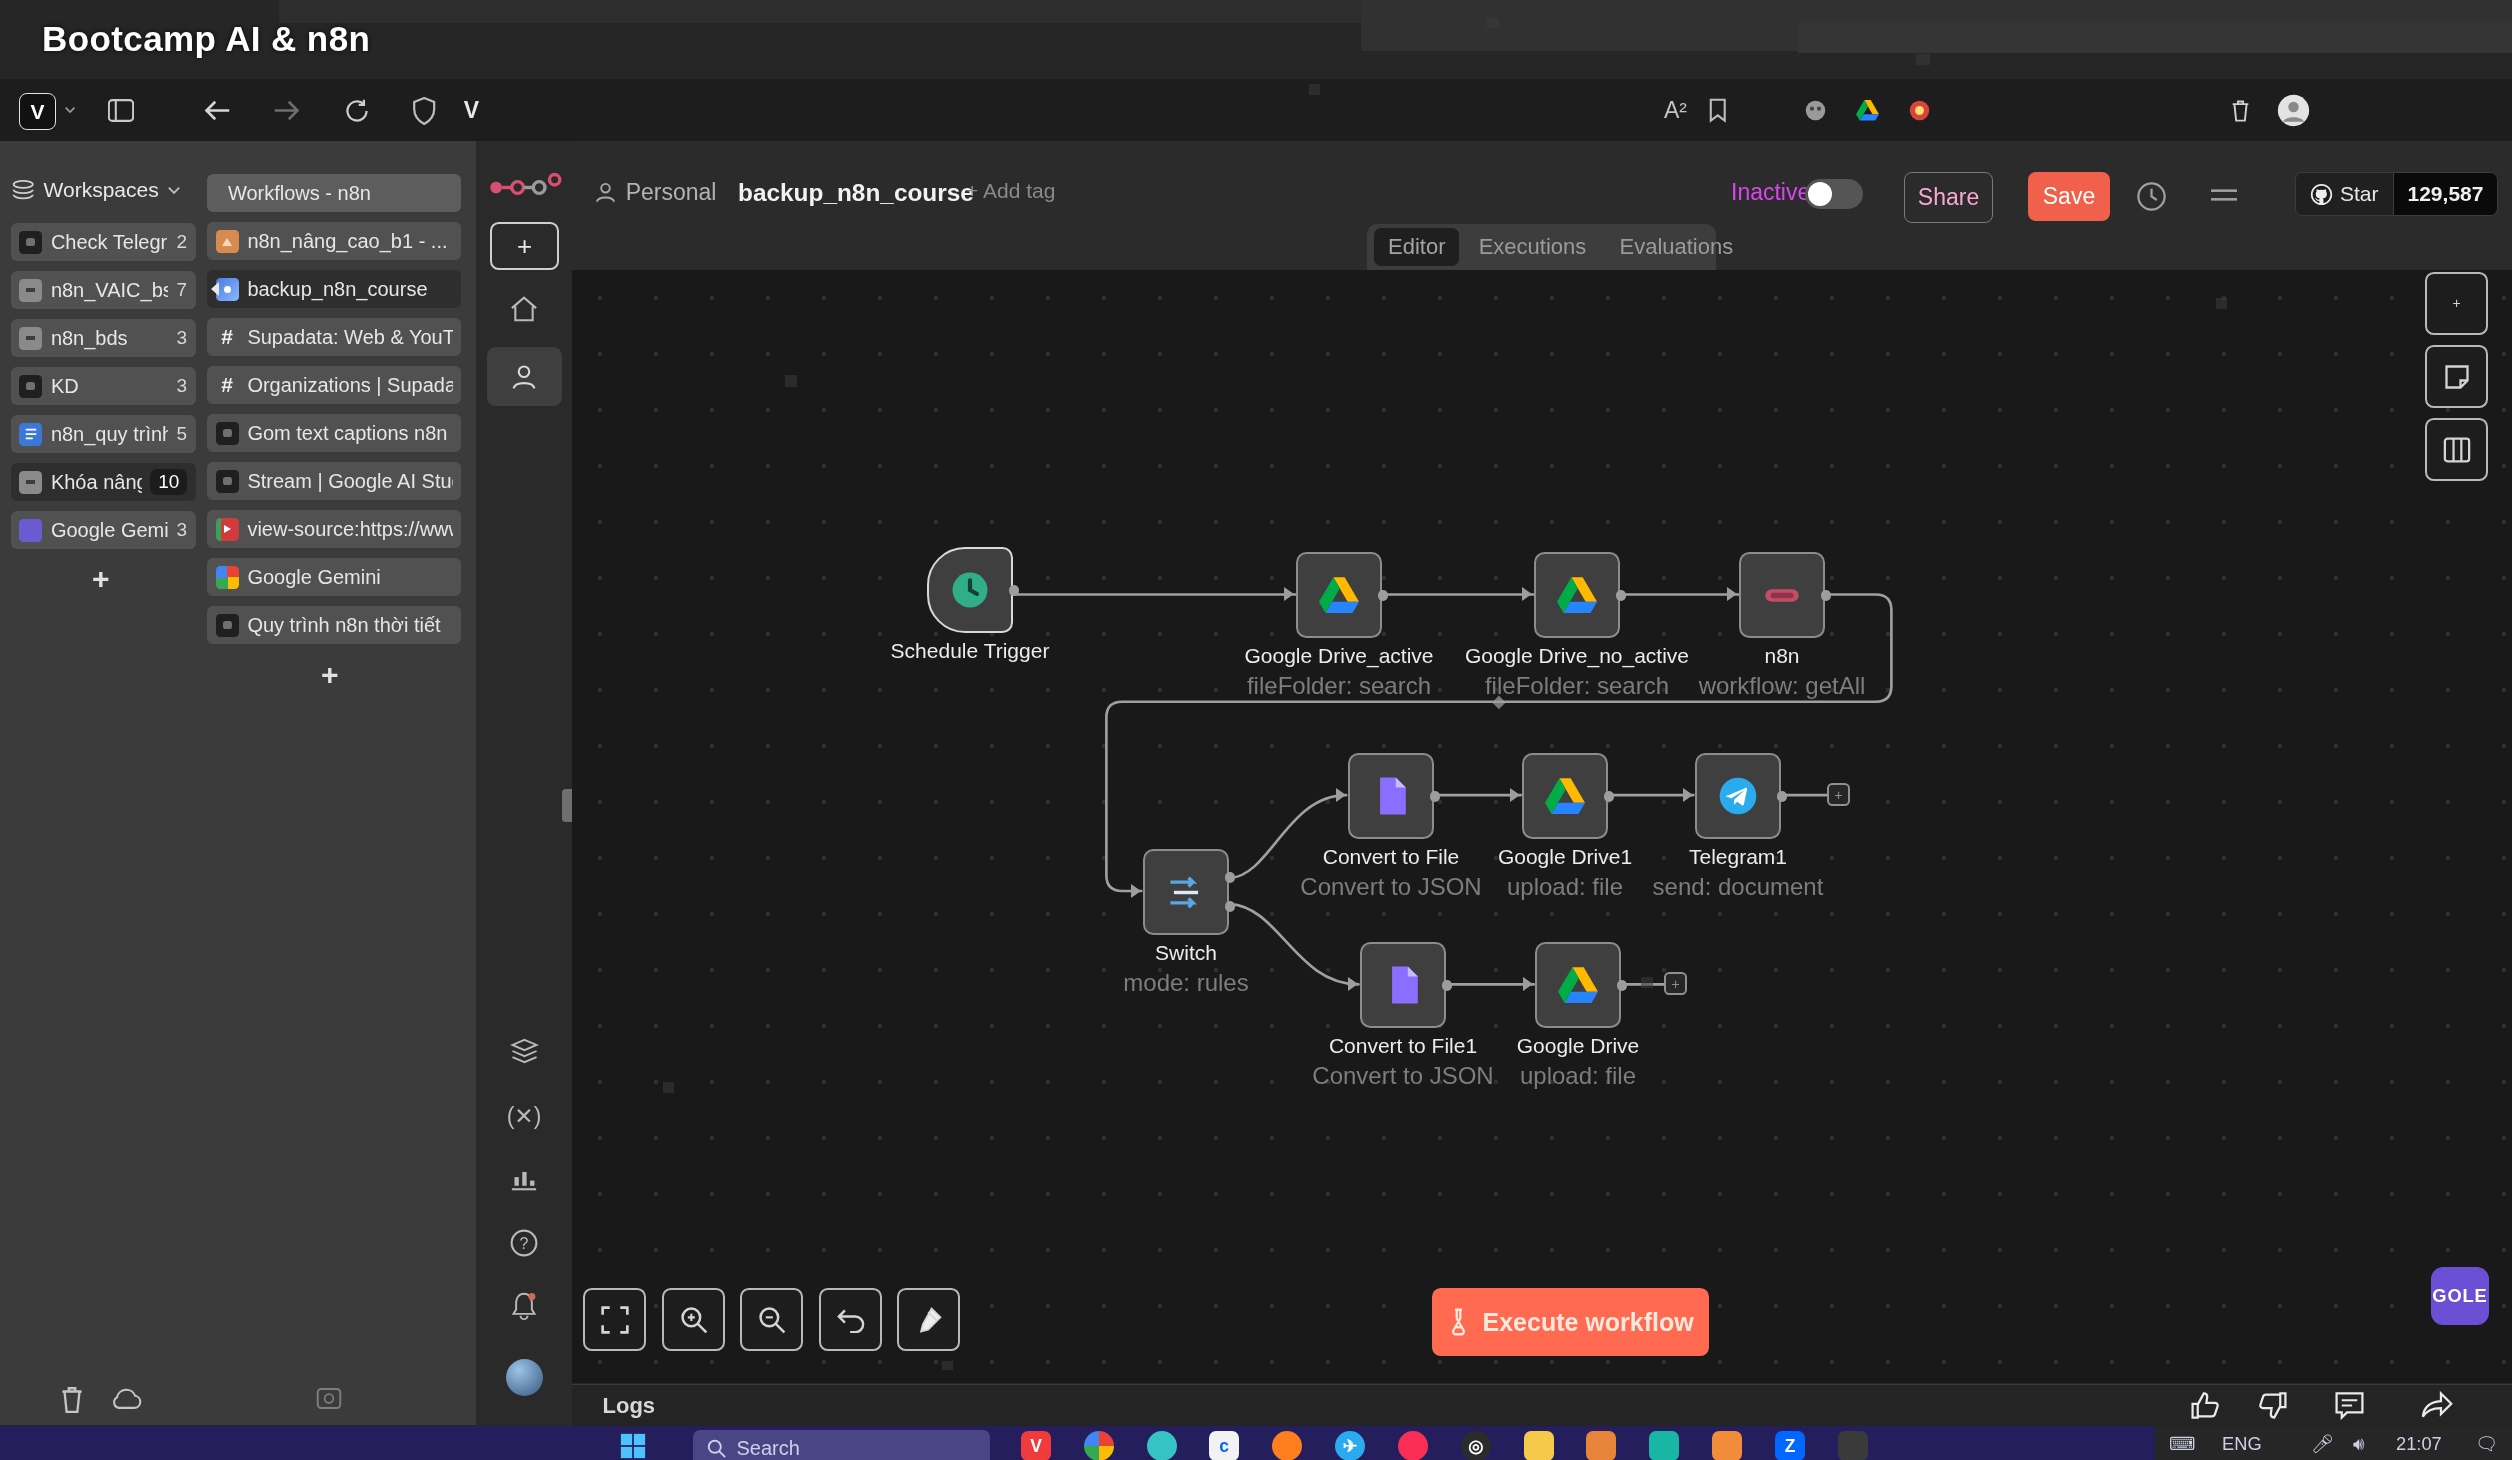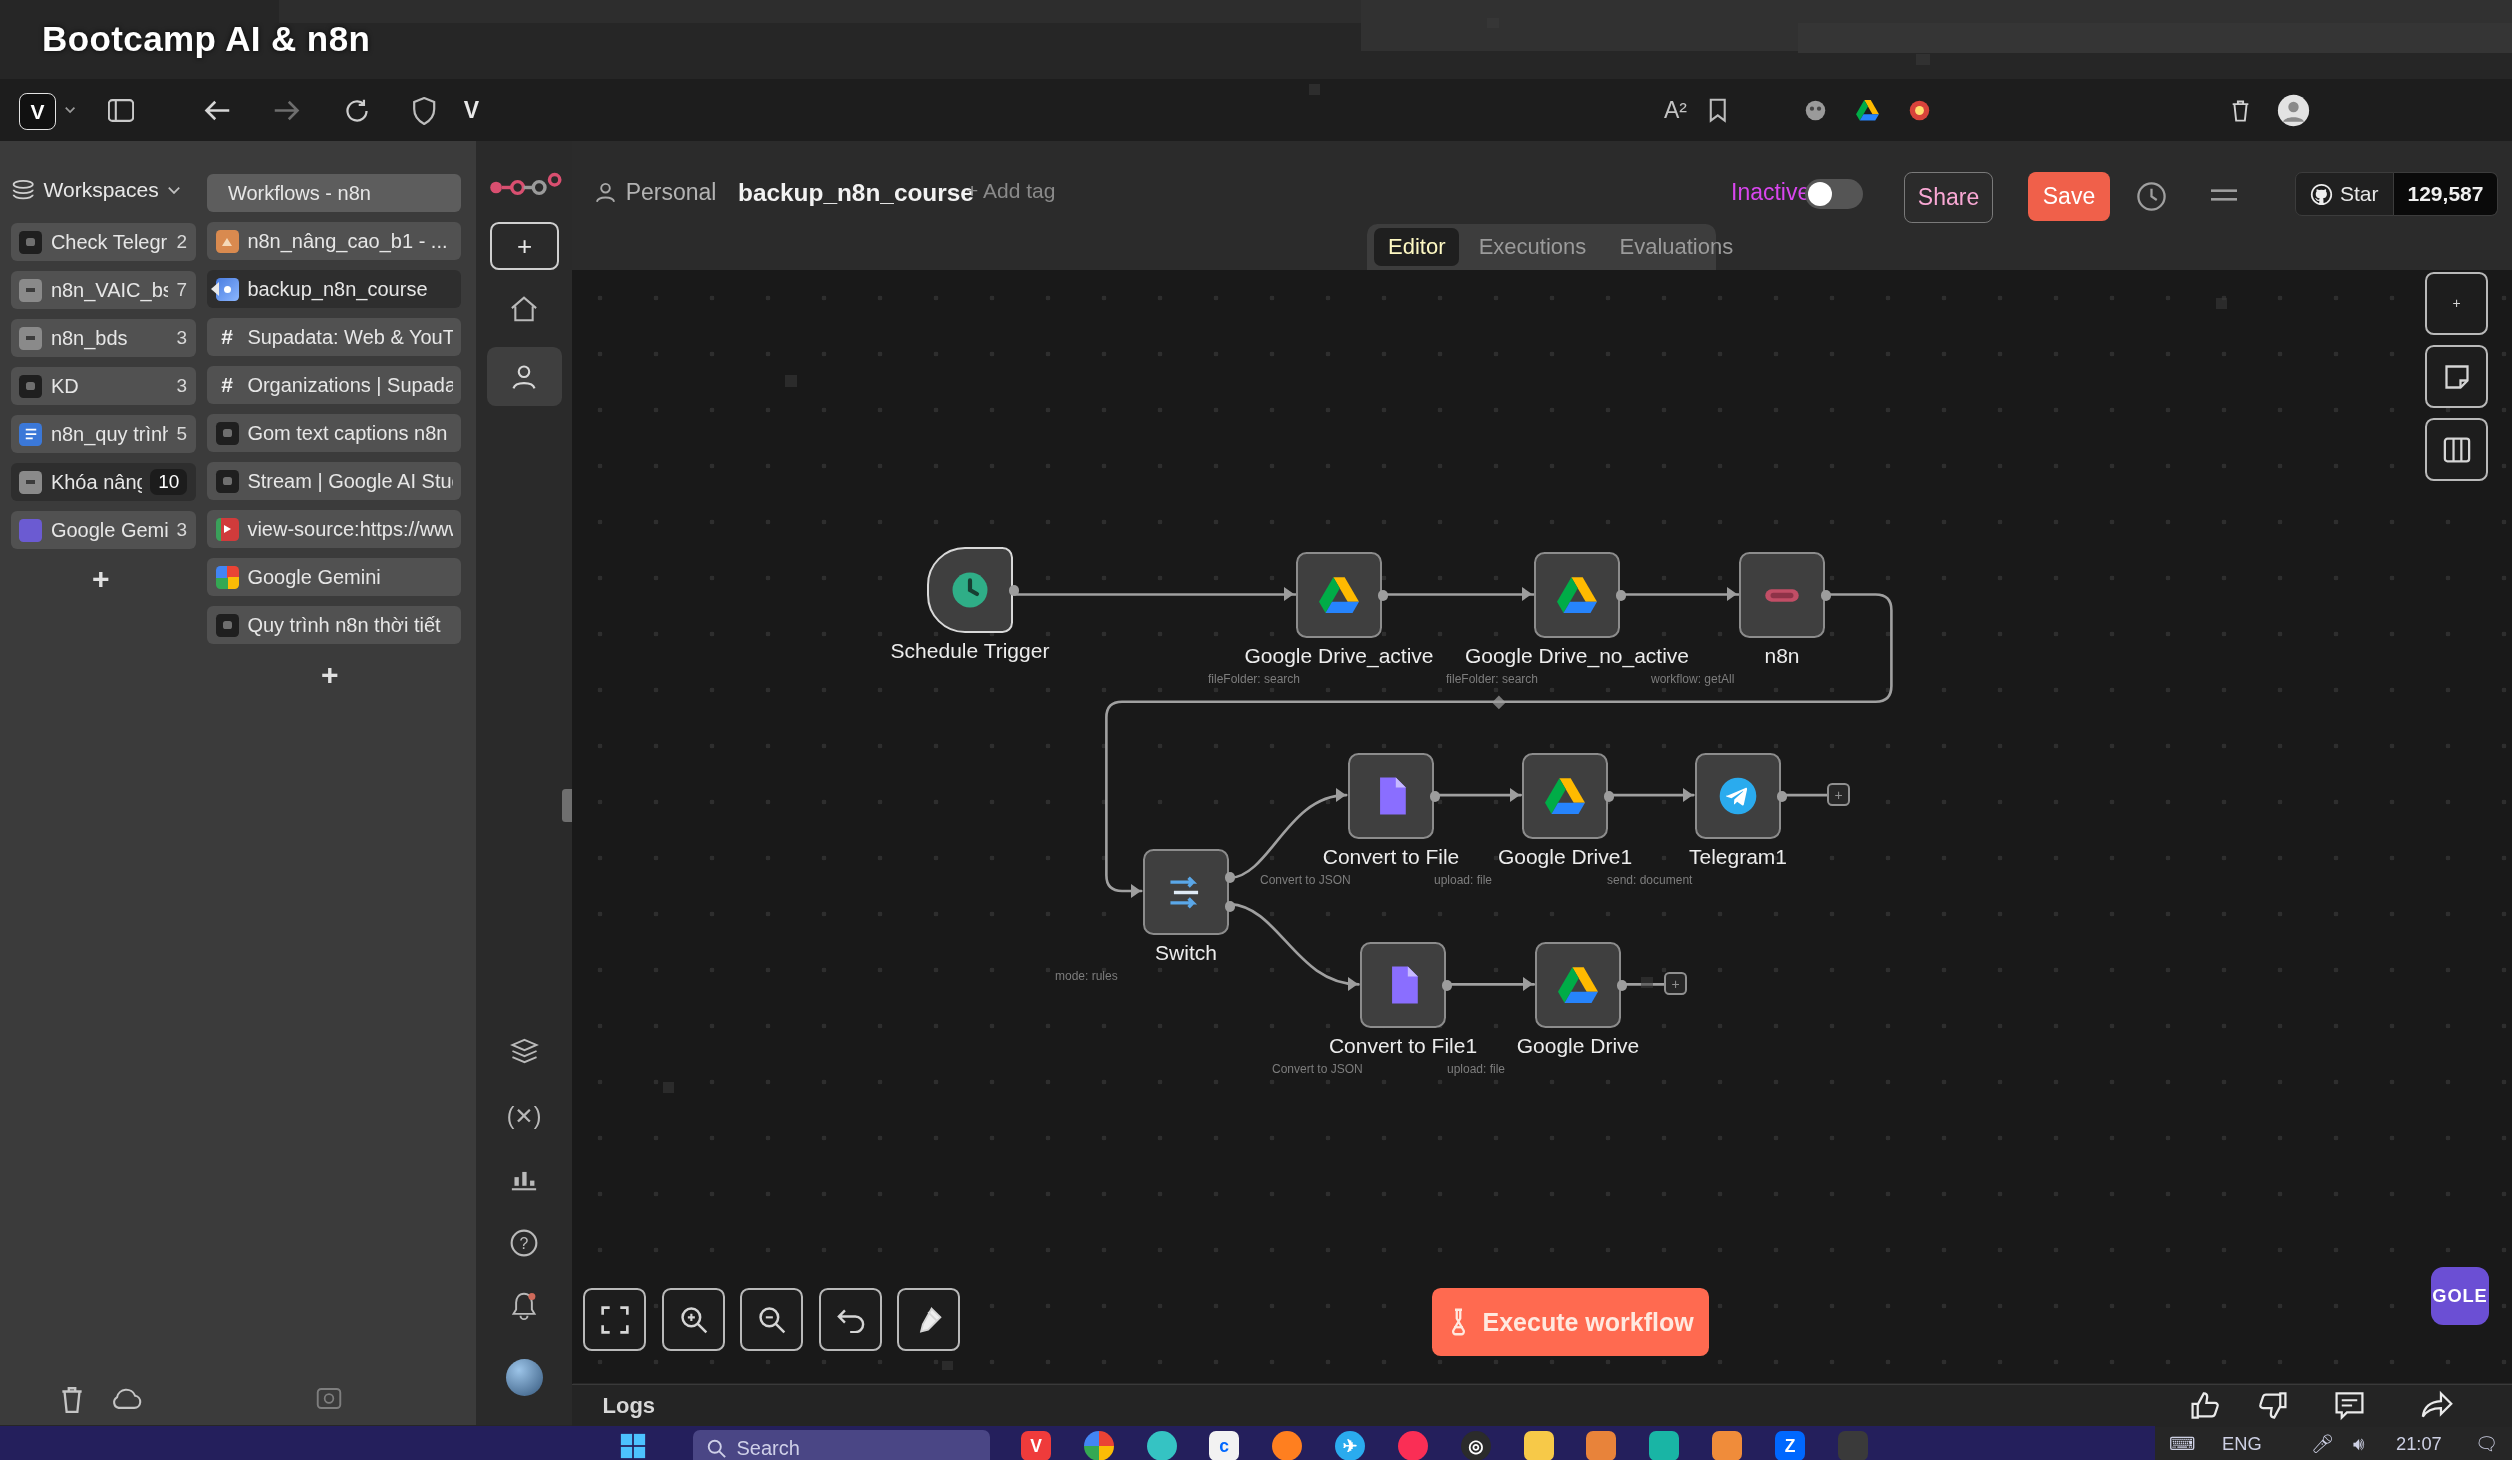--- a/index.html
+++ b/index.html
@@ -63,30 +63,30 @@
   .save-btn{left:1456px;top:31px;width:82px;height:49px;background:#f0604a;color:#fff;}
   .hdr-ic{position:absolute;top:38px;color:#9f9f9f;}
   .gh{position:absolute;left:1723px;top:31px;height:44px;display:flex;}
   .gh .seg1{display:flex;align-items:center;gap:7px;background:#202020;border:1.3px solid #3c3c3c;
     border-radius:7px 0 0 7px;padding:0 14px;color:#e8e8e8;font-size:21px;}
   .gh .seg2{display:flex;align-items:center;background:#0a0a0a;border:1.3px solid #3c3c3c;border-left:none;
     border-radius:0 7px 7px 0;padding:0 14px;color:#f0f0f0;font-size:21px;font-weight:bold;}
   .tabbar{position:absolute;left:795px;top:83px;width:349px;height:46px;background:#3d3d3d;border-radius:10.5px 10.5px 0 0;
     display:flex;align-items:center;padding:0 7px;gap:5.2px;box-sizing:border-box;}
   .n8n-tab{padding:6.1px 14px;font-size:22px;color:#9b9b9b;border-radius:7px;}
-  .n8n-tab.active{background:#1f1f1f;color:#fef9c3;}
+  .n8n-tab.active{background:#1f1f1f;color:#a3a3a3;}
   
   .canvas{position:absolute;left:0;top:129px;width:1941px;height:1113px;background:
     radial-gradient(circle,#2e2e2e 2.2px,transparent 2.6px) 0 0/56px 56px,#191919;overflow:hidden;}
   .node{position:absolute;width:86px;height:86px;}
   .node .box{position:absolute;left:0;top:0;width:86px;height:86px;background:#3f3f3f;border:2.2px solid #8c8c8c;
     border-radius:10.5px;display:flex;align-items:center;justify-content:center;box-sizing:border-box;}
   .node.trigger .box{border-radius:38px 10.5px 10.5px 38px;border-color:#d8d8d8;}
   .node .nlabel{position:absolute;left:-88px;top:92px;width:262px;text-align:center;font-size:21px;color:#ececec;white-space:nowrap;}
-  .node .nsub{position:absolute;left:-88px;top:120px;width:262px;text-align:left;font-size:12px;color:#7d7d7d;white-space:nowrap;}
+  .node .nsub{position:absolute;left:-88px;top:120px;width:262px;text-align:center;font-size:24px;color:#7d7d7d;white-space:nowrap;}
   .in-tri{position:absolute;left:-12.2px;top:35px;width:0;height:0;border:7.9px solid transparent;border-left:10.5px solid #9d9d9d;}
   .out-dot{position:absolute;right:-6.1px;top:38px;width:10.5px;height:10.5px;border-radius:50%;background:#9d9d9d;}
   .endpoint{position:absolute;width:23px;height:23px;border:2.2px solid #909090;border-radius:5.2px;background:#262626;
     box-sizing:border-box;display:flex;align-items:center;justify-content:center;color:#909090;font-size:14px;}
   .cv-btn{position:absolute;width:63px;height:63px;border:2.2px solid #b9b9b9;border-radius:8.7px;background:#1d1d1d;
     display:flex;align-items:center;justify-content:center;color:#d5d5d5;box-sizing:border-box;}
   .exec-btn{position:absolute;left:860px;top:1018px;width:277px;height:68px;background:#ff6a50;border-radius:8.7px;
     display:flex;align-items:center;justify-content:center;gap:12.2px;color:#ffe9df;font-size:25px;font-weight:bold;}
   .logsbar{position:absolute;left:0;top:1243px;width:1941px;height:42px;background:#242424;border-top:0.9px solid #3a3a3a;}
   .logs-lbl{position:absolute;left:30.5px;top:7.9px;font-size:22px;color:#d8d8d8;font-weight:bold;}

